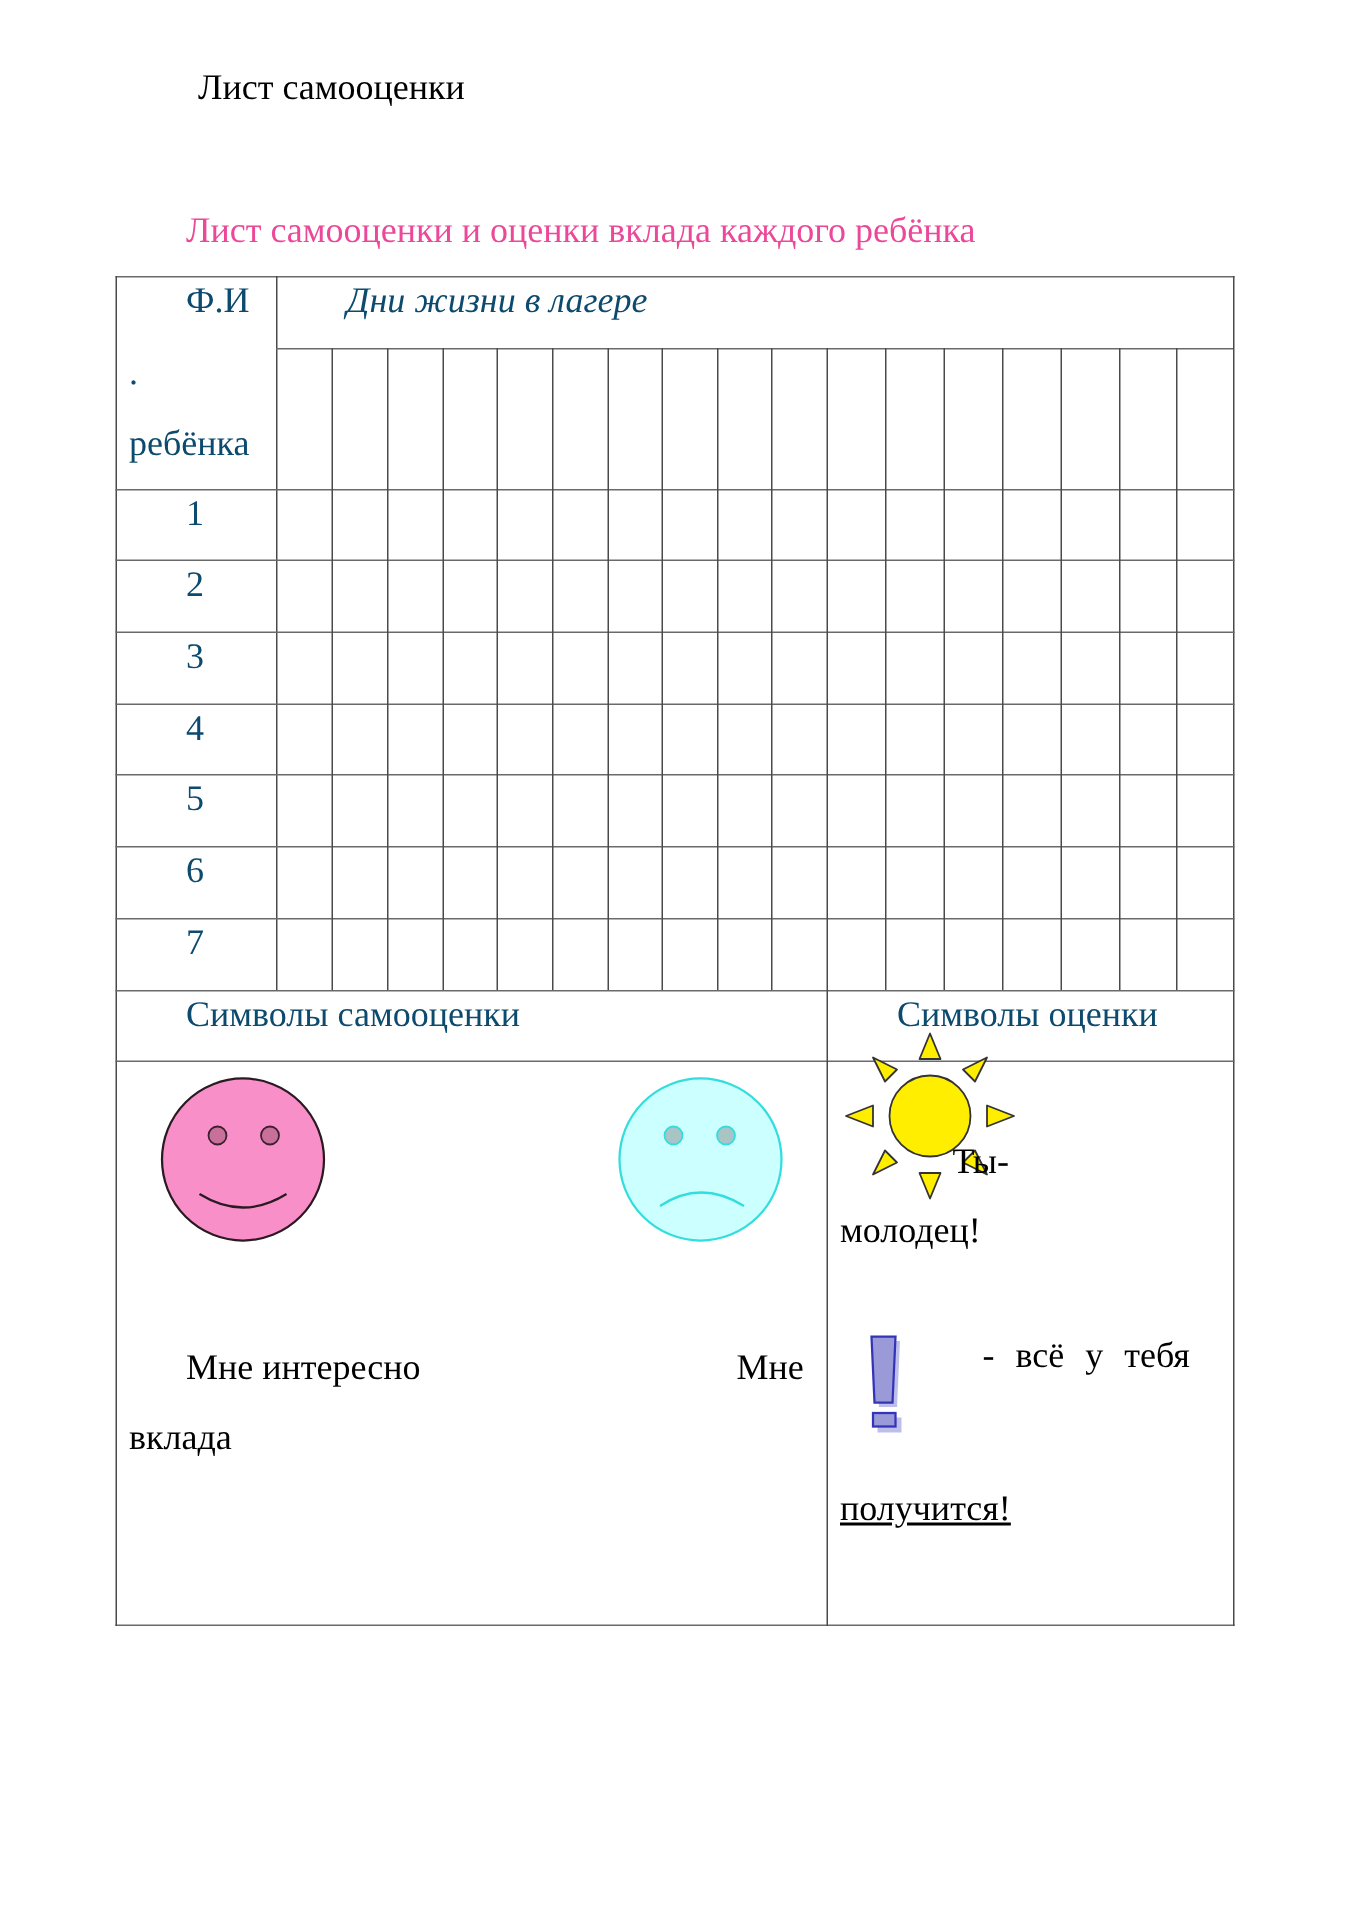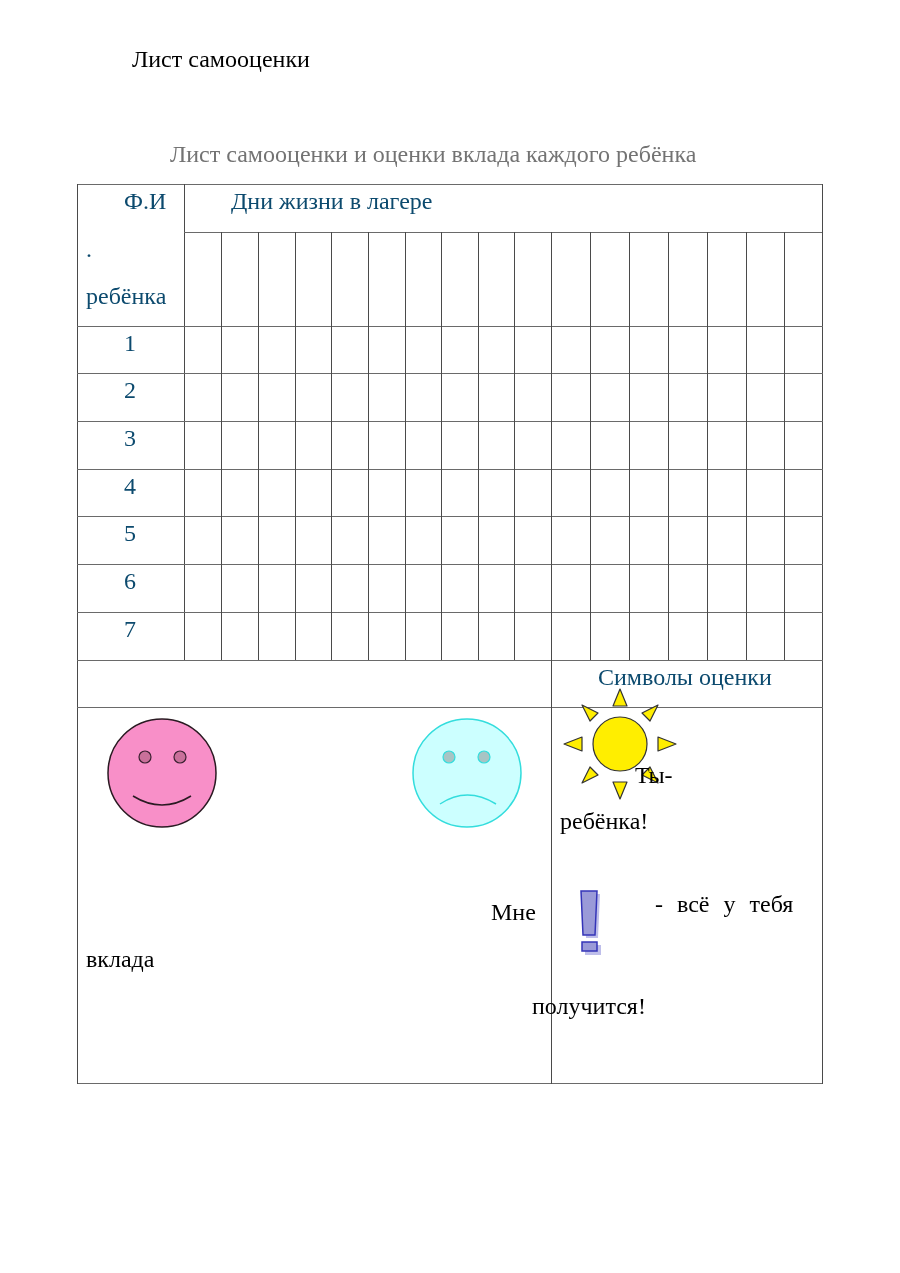--- a/index.html
+++ b/index.html
@@ -1,20 +1,20 @@
 <!DOCTYPE html>
 <html><head>
 <meta charset="utf-8">
 <style>
   html, body { margin:0; padding:0; background:#ffffff; }
   body { width:900px; height:1273px; position:relative; overflow:hidden;
          font-family:"Liberation Serif", "DejaVu Serif", serif; color:#000; }
   .abs { position:absolute; }
   .title { left:132px; top:44px; font-size:24px; line-height:30px; color:#000; }
-  .subtitle { left:124px; top:139px; font-size:24px; line-height:30px; color:#737373;margin-left:46px; }
+  .subtitle { left:124px; top:139px; font-size:24px; line-height:30px; color:#ec4899; }
   .red { color:#0c4a6e; }
   .hl { position:absolute; height:1px; background:#6a6a6a; }
   .vl { position:absolute; width:1px; background:#4a4a4a; }
   .txt { position:absolute; font-size:24px; line-height:30px; white-space:nowrap; }
 </style>
 </head>
 <body>
 
 <div class="abs title">Лист самооценки</div>
 <div class="abs subtitle">Лист самооценки и оценки вклада каждого ребёнка</div>
@@ -56,70 +56,72 @@
       <div class="vl" style="left: 707px; top: 232px; height: 428px;"></div>
       <div class="vl" style="left: 746px; top: 232px; height: 428px;"></div>
       <div class="vl" style="left: 784px; top: 232px; height: 428px;"></div>
     </div>
 
   <div class="vl" style="left:551px;top:660px;height:424px;"></div>
 
   <div class="txt red" style="left:124px;top:186px;">Ф.И</div>
   <div class="txt red" style="left:86px;top:234px;">.</div>
   <div class="txt red" style="left:86px;top:281px;">ребёнка</div>
-  <div class="txt red" style="left:231px;top:186px;">Дни жизни в лагере</div>
+  <div class="txt red" style="left:231px;top:186px;font-style:italic;">Дни жизни в лагере</div>
 
   <div class="txt red" style="left:124px;top:328px;">1</div>
   <div class="txt red" style="left:124px;top:375px;">2</div>
   <div class="txt red" style="left:124px;top:423px;">3</div>
   <div class="txt red" style="left:124px;top:471px;">4</div>
   <div class="txt red" style="left:124px;top:518px;">5</div>
   <div class="txt red" style="left:124px;top:566px;">6</div>
   <div class="txt red" style="left:124px;top:614px;">7</div>
 
+  <div class="txt red" style="left:124px;top:662px;">Символы самооценки</div>
   <div class="txt red" style="left:598px;top:662px;text-align:right;">Символы оценки</div>
 
   <svg class="abs" style="left:105px;top:716px;" width="114" height="114" viewBox="0 0 114 114">
     <circle cx="57" cy="57" r="54" fill="#f88fc8" stroke="#2a1a22" stroke-width="1.5"></circle>
     <circle cx="40" cy="41" r="6" fill="#c9709a" stroke="#3a2030" stroke-width="1.2"></circle>
     <circle cx="75" cy="41" r="6" fill="#c9709a" stroke="#3a2030" stroke-width="1.2"></circle>
     <path d="M28 80 Q57 98 86 80" fill="none" stroke="#2a1a22" stroke-width="1.5"></path>
   </svg>
 
   <svg class="abs" style="left:410px;top:716px;" width="114" height="114" viewBox="0 0 114 114">
     <circle cx="57" cy="57" r="54" fill="#ccffff" stroke="#33dddd" stroke-width="1.5"></circle>
     <circle cx="39" cy="41" r="6" fill="#a8c4c4" stroke="#33dddd" stroke-width="1.2"></circle>
     <circle cx="74" cy="41" r="6" fill="#a8c4c4" stroke="#33dddd" stroke-width="1.2"></circle>
     <path d="M30 88 Q57 70 86 88" fill="none" stroke="#33dddd" stroke-width="1.5"></path>
   </svg>
 
+  <div class="txt" style="left:124px;top:897px;">Мне интересно</div>
   <div class="txt" style="left:491px;top:897px;">Мне</div>
   <div class="txt" style="left:86px;top:944px;">вклада</div>
 
   <svg class="abs" style="left:562px;top:688px;" width="116" height="112" viewBox="0 0 116 112">
     <g fill="#ffee00" stroke="#333" stroke-width="1.2" stroke-linejoin="round">
       <polygon points="58,1 51,18 65,18"></polygon>
       <polygon points="58,111 51,94 65,94"></polygon>
       <polygon points="2,56 20,49 20,63"></polygon>
       <polygon points="114,56 96,49 96,63"></polygon>
       <polygon points="20,17 36,25 28,33"></polygon>
       <polygon points="96,17 80,25 88,33"></polygon>
       <polygon points="20,95 36,87 28,79"></polygon>
       <polygon points="96,95 80,87 88,79"></polygon>
       <circle cx="58" cy="56" r="27"></circle>
     </g>
   </svg>
   <div class="txt" style="left:635px;top:760px;">Ты-</div>
-  <div class="txt" style="left:560px;top:806px;">ребёнка!</div>
+  <div class="txt" style="left:560px;top:806px;">молодец!</div>
 
   <svg class="abs" style="left:576px;top:890px;" width="30" height="70" viewBox="0 0 30 70">
     <g fill="#b8b8e8" opacity="0.9">
       <polygon points="8,4 24,4 22,48 10,48"></polygon>
       <rect x="9" y="55" width="16" height="10"></rect>
     </g>
     <g fill="#9a9ad8" stroke="#3434b8" stroke-width="1.5">
       <polygon points="5,1 21,1 19,45 7,45"></polygon>
       <rect x="6" y="52" width="15" height="9"></rect>
     </g>
   </svg>
   <div class="txt" style="left:655px;top:889px;word-spacing:8px;">-  всё  у  тебя</div>
-  <div class="txt" style="left:532px;top:991px;">получится!</div>
+  <div class="txt" style="left:560px;top:991px;text-decoration:underline;">получится!</div>
 </div>
 
 </body></html>

